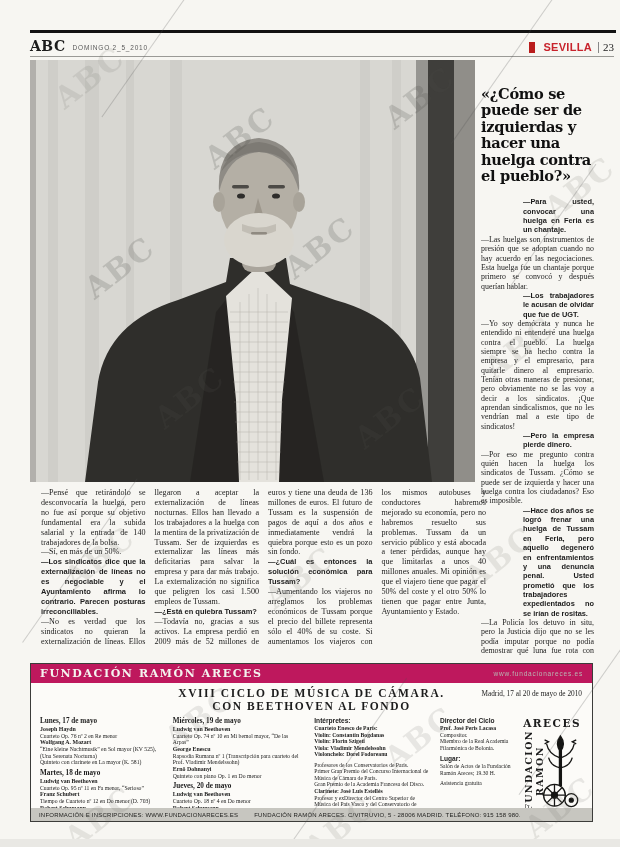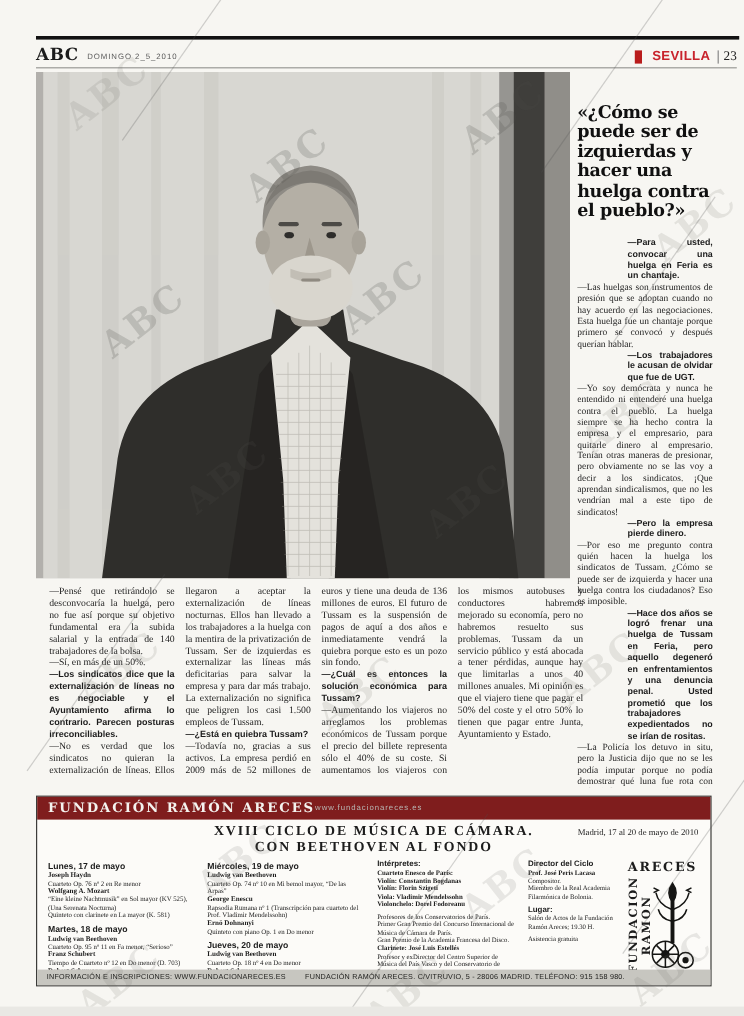--- a/index.html
+++ b/index.html
@@ -22,29 +22,29 @@
   .pullquote{font-family:"DejaVu Serif", serif;font-weight:bold;font-size:14.6px;line-height:16.4px;letter-spacing:-.3px;margin:0 0 13px 0;color:#101010;}
   .qa p{margin:0;text-align:justify;font-size:7.9px;line-height:9.35px;}
   .qa p.q{font-family:Liberation Sans, sans-serif;font-weight:bold;font-size:7.4px;line-height:9.35px;margin-left:42px;}
   
   .bottomcols{position:absolute;left:41px;top:488px;width:445px;height:168px;overflow:hidden;
               column-count:4;column-gap:9px;}
   .bottomcols p{margin:0;text-align:justify;font-size:8.1px;line-height:9.9px;}
   .bottomcols p.q{font-family:"Liberation Sans", sans-serif;font-weight:bold;font-size:7.5px;}
   
   .ad{position:absolute;left:30px;top:663px;width:563px;height:159px;background:#fcfbf8;border:1px solid #3c3c3a;box-sizing:border-box;}
-  .ad-bar{height:19px;background:#7f1d1d;display:flex;align-items:center;padding:0 9px;}
+  .ad-bar{height:19px;background:#be185d;display:flex;align-items:center;justify-content:space-between;padding:0 9px;}
   .ad-brand{color:#f4f3ef;font-family:"DejaVu Serif", serif;font-weight:bold;font-size:11px;letter-spacing:1.6px;}
   .ad-url{color:#b9b8b4;font-family:"Liberation Sans", sans-serif;font-size:6.5px;letter-spacing:.8px;}
   .ad-titlewrap{position:relative;text-align:center;padding-top:4px;}
   .ad-title{font-family:"Liberation Serif", serif;font-weight:bold;font-size:11.5px;line-height:12.5px;letter-spacing:1.6px;}
   .ad-date{position:absolute;right:10px;top:6px;font-size:7.3px;color:#222;margin-left:33px;}
   .ad-cols{display:flex;gap:9px;padding:5px 9px 0 9px;height:96px;overflow:hidden;}
   .ad-c1{width:140px;} .ad-c2{width:150px;} .ad-c3{width:132px;} .ad-c4{width:84px;} .ad-logo{flex:1;position:relative;}
-  .day-title{font-family:Liberation Sans, sans-serif;font-weight:bold;font-size:7.2px;margin:3px 0 1px 0;}
+  .day-title{font-family:Liberation Serif, serif;font-weight:bold;font-size:7.2px;margin:3px 0 1px 0;}
   .day-title:first-child{margin-top:0;}
   .composer{font-weight:bold;font-size:5.9px;line-height:6.8px;}
   .composer:empty{display:none;}
   .work{font-size:5.7px;line-height:6.6px;color:#222;}
   .tiny-title{font-family:"Liberation Sans", sans-serif;font-weight:bold;font-size:6.6px;margin-bottom:1px;}
   .tiny-b{font-size:5.7px;line-height:6.6px;font-weight:bold;}
   .tiny{font-size:5.6px;line-height:6.5px;color:#222;}
   .gap{height:4px;}
   .logo-areces{font-family:"DejaVu Serif", serif;font-weight:bold;font-size:10.5px;letter-spacing:1.5px;text-align:right;padding-right:2px;}
   .logo-vert{position:absolute;left:0;top:12px;bottom:0;width:13px;

